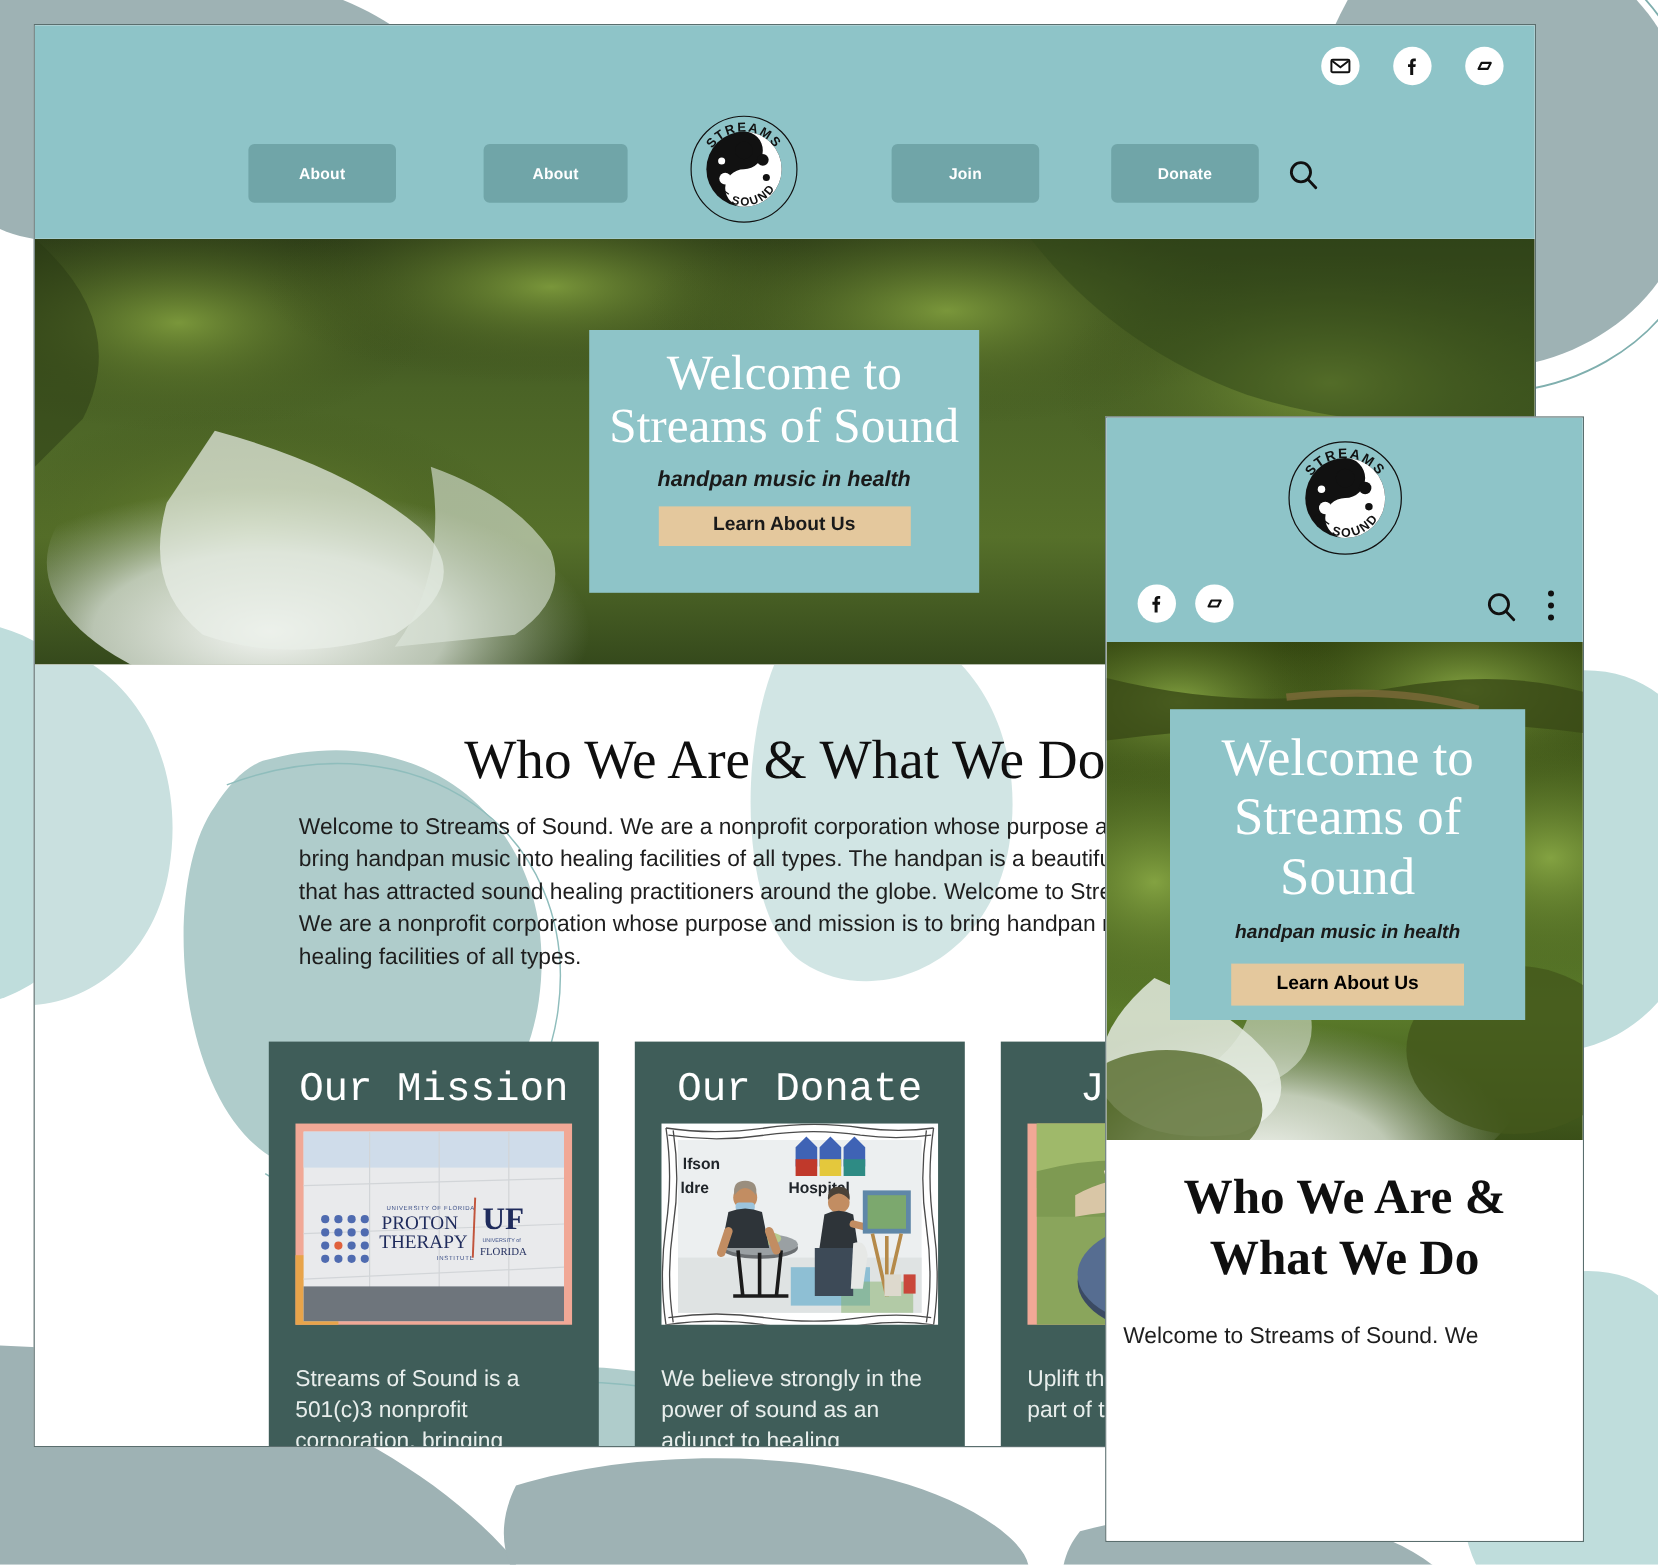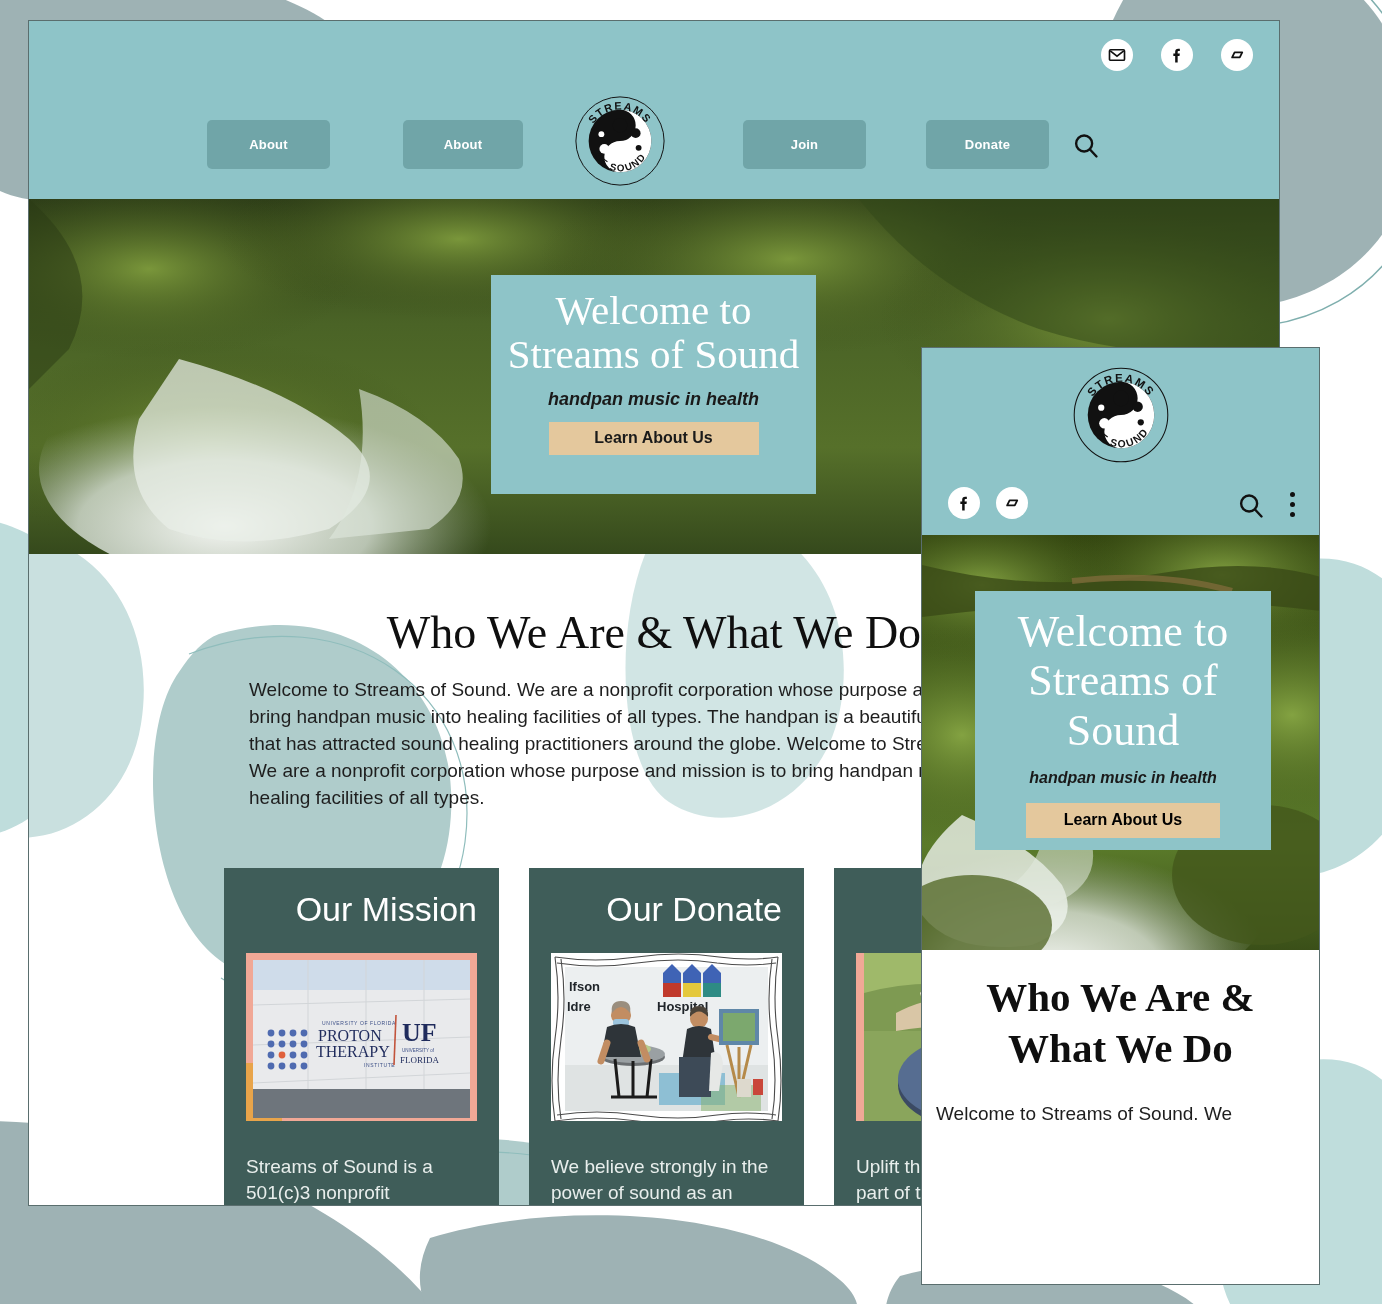--- a/index.html
+++ b/index.html
@@ -85,22 +85,22 @@
     text-align:center; color:#0f0f0f; margin-top:52px;
   }
   .section-para {
     width:810px; margin:18px auto 0; font-size:19px; line-height:1.42; color:#1e1e1e;
     font-family:"Liberation Sans", sans-serif;
   }
 
   .cards { display:flex; gap:30px; justify-content:flex-start; margin:56px 0 0 195px; }
   .card { width:275px; background:#3f5d59; padding:22px 22px 0; min-height:360px; }
   .card-title {
-    font-family:Liberation Sans, sans-serif; font-weight:400; color:#ffffff;
-    font-size:34px; text-align:right; margin-bottom:24px;
+    font-family:Liberation Mono, monospace; font-weight:400; color:#ffffff;
+    font-size:34px; text-align:center; margin-bottom:8px;
   }
   .card-img { width:100%; height:168px; position:relative; overflow:hidden; }
   .card-text { color:#e8eeec; font-size:19px; line-height:1.36; margin-top:33px; }
 
   
   .mobile {
     position:absolute; left:921px; top:347px; width:399px; height:938px;
     background:#ffffff; border:1px solid #5a6e6e; overflow:hidden; z-index:5;
   }
   .mb-header { position:relative; height:187px; background:#8ec4c8; }

